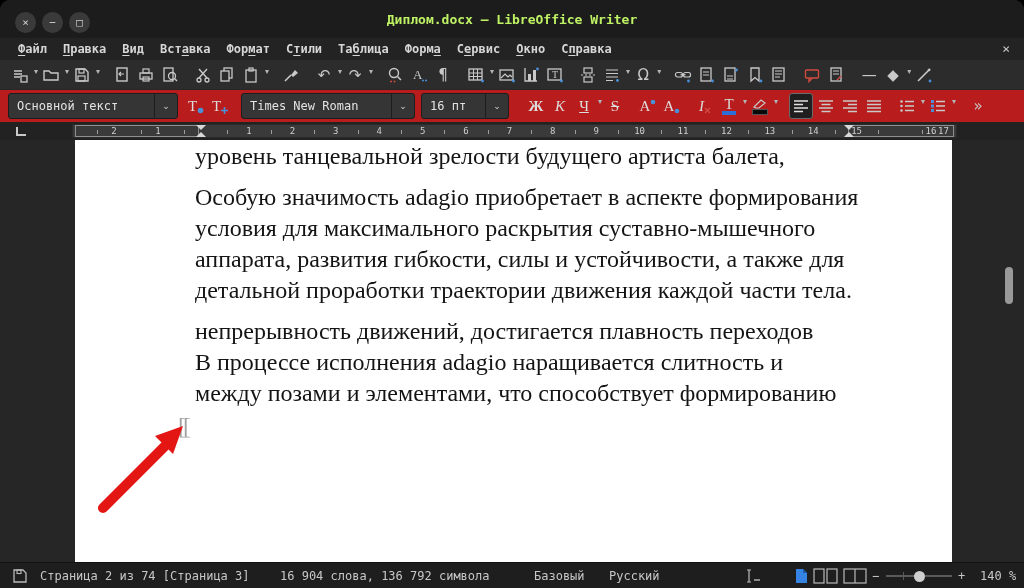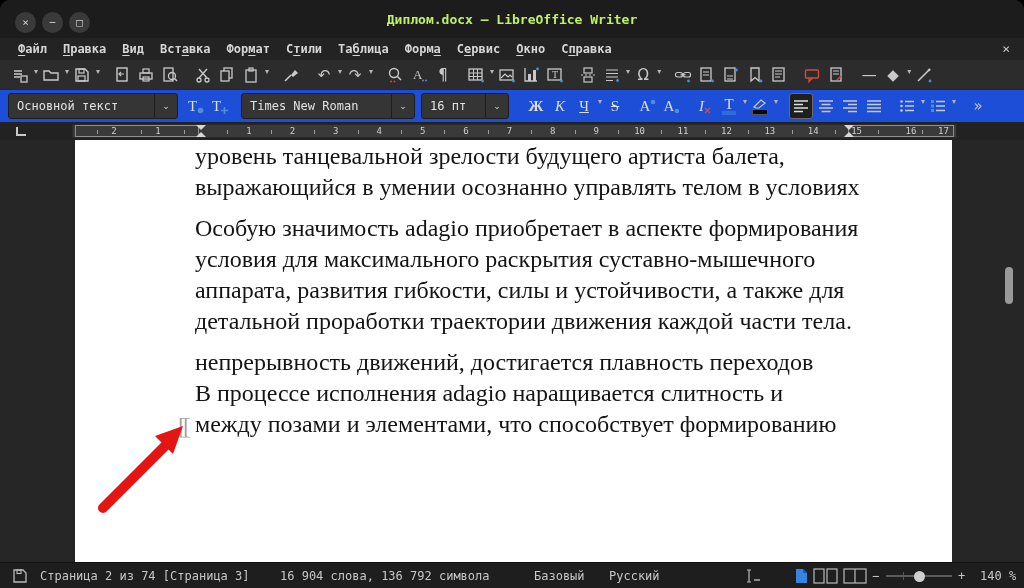--- a/index.html
+++ b/index.html
@@ -15,21 +15,21 @@
     color:#bef264;font-size:13px;font-weight:bold;}
 
   
   .menubar{position:absolute;left:0;top:38px;width:1024px;height:22px;background:#232323;display:flex;align-items:center;padding-left:10px;box-sizing:border-box;}
   .menu-item{color:#d6d6d6;font-size:12px;padding:0 8px;line-height:22px;white-space:nowrap;font-weight:bold;}
   .menu-item u{text-decoration:underline;text-underline-offset:2px;}
   .menu-close{position:absolute;right:14px;top:0;color:#cfcfcf;font-size:13px;line-height:22px;}
 
   
   .toolbar1{position:absolute;left:0;top:60px;width:1024px;height:30px;background:#2c2c2c;display:flex;align-items:center;padding-left:8px;box-sizing:border-box;border-bottom:1px solid #272727;}
-  .toolbar2{position:absolute;left:0;top:90px;width:1024px;height:32px;background:#1d4ed8;display:flex;align-items:center;padding-left:8px;box-sizing:border-box;}
+  .toolbar2{position:absolute;left:0;top:90px;width:1024px;height:32px;background:#b91c1c;display:flex;align-items:center;padding-left:8px;box-sizing:border-box;}
   .tbtn{height:24px;min-width:22px;display:flex;align-items:center;justify-content:center;border-radius:3px;margin:0 1px;position:relative;color:#c9c9c9;}
   .tbtn svg{display:block}
   .glyph{font-family:"DejaVu Sans", sans-serif;font-size:15px;color:#c9c9c9;line-height:18px;}
   .caret{font-family:"DejaVu Sans", sans-serif;font-size:8px;color:#b5b5b5;margin:6px 1px 0 2px;align-self:flex-start;line-height:12px;}
   .gap{width:9px;flex:0 0 auto;}
   .combo{height:24px;background:#353535;border:1px solid #1d1d1d;border-radius:3px;display:flex;align-items:center;margin-right:6px;}
   .combo .val{font-size:12px;color:#e3e3e3;padding:0 8px;white-space:nowrap;flex:1;}
   .combo .dd{width:22px;height:100%;display:flex;align-items:center;justify-content:center;border-left:1px solid #1d1d1d;color:#cfcfcf;font-size:9px;font-family:"DejaVu Sans",sans-serif;}
   .letterbtn{font-family:"Liberation Serif", serif;font-size:15px;color:#dcdcdc;}
   .active-btn{background:#1f1f1f;border:1px solid #6a6a6a;}
@@ -511,21 +511,21 @@
         <span class="rnum" style="left: 393px;">6</span>
         <span class="rnum" style="left: 436.4px;">7</span>
         <span class="rnum" style="left: 479.8px;">8</span>
         <span class="rnum" style="left: 523.2px;">9</span>
         <span class="rnum" style="left: 566.6px;">10</span>
         <span class="rnum" style="left: 610px;">11</span>
         <span class="rnum" style="left: 653.4px;">12</span>
         <span class="rnum" style="left: 696.8px;">13</span>
         <span class="rnum" style="left: 740.2px;">14</span>
         <span class="rnum" style="left: 783.6px;">15</span>
-        <span class="rnum" style="left: 838px;">16</span>
+        <span class="rnum" style="left: 858px;">16</span>
         <span class="rnum" style="left: 870.4px;">17</span>
         <i class="rtick" style="left: 24.1px;"></i>
         <i class="rtick" style="left: 67.5px;"></i>
         <i class="rtick" style="left: 110.9px;"></i>
         <i class="rtick" style="left: 154.3px;"></i>
         <i class="rtick" style="left: 197.7px;"></i>
         <i class="rtick" style="left: 241.1px;"></i>
         <i class="rtick" style="left: 284.5px;"></i>
         <i class="rtick" style="left: 327.9px;"></i>
         <i class="rtick" style="left: 371.3px;"></i>
@@ -541,21 +541,20 @@
         <i class="rtick" style="left: 805.3px;"></i>
         <i class="rtick" style="left: 848.7px;"></i>
       </div>
   </div>
 
   <div class="docarea">
     <div class="page">
       <div class="textcol">
         <div class="para">
           <div class="pline">уровень танцевальной зрелости будущего артиста балета,</div>
-          <div class="pline">выражающийся в умении осознанно управлять телом в условиях</div>
         </div>
         <div class="para">
           <div class="pline">Особую значимость adagio приобретает в аспекте формирования</div>
           <div class="pline">условия для максимального раскрытия суставно-мышечного</div>
           <div class="pline">аппарата, развития гибкости, силы и устойчивости, а также для</div>
           <div class="pline">детальной проработки траектории движения каждой части тела.</div>
         </div>
         <div class="para">
           <div class="pline">непрерывность движений, достигается плавность переходов</div>
           <div class="pline">В процессе исполнения adagio наращивается слитность и</div>

